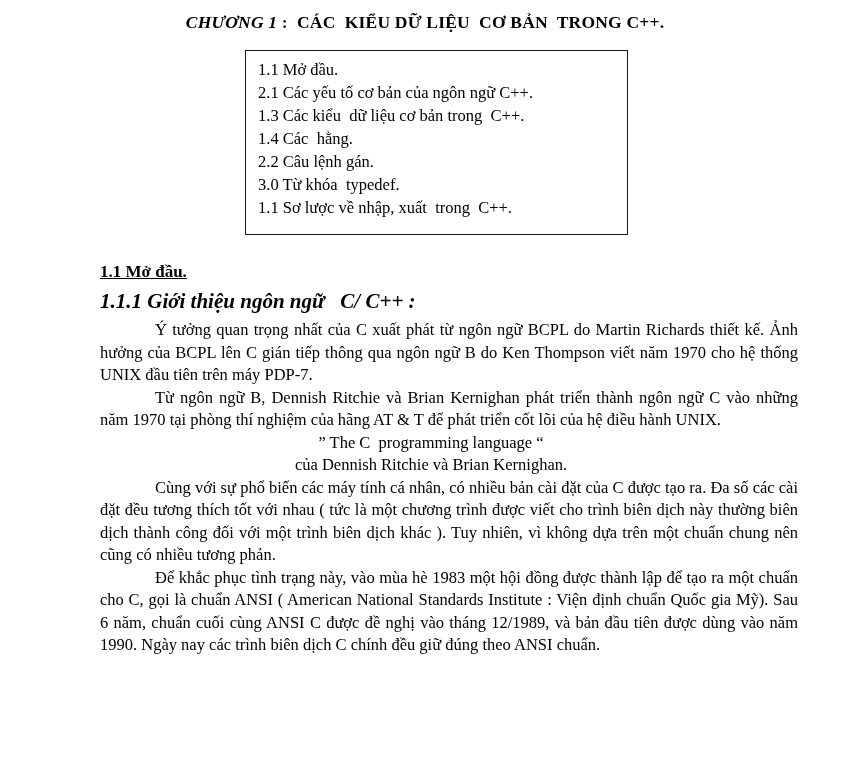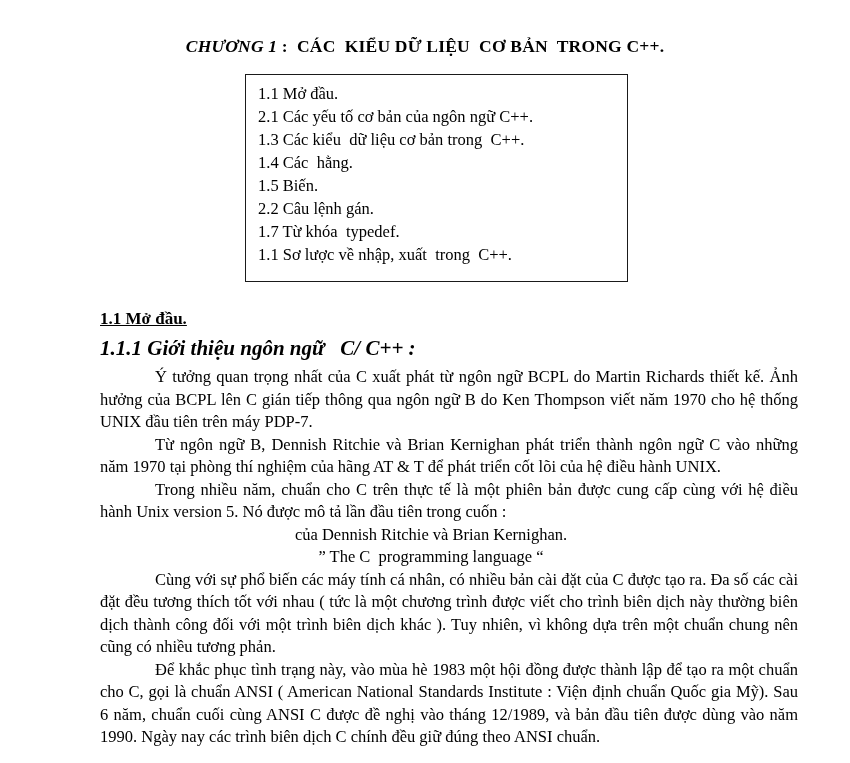--- a/index.html
+++ b/index.html
@@ -6,21 +6,21 @@
     .page {
       width: 850px;
       height: 763px;
       background: #ffffff;
       color: #000000;
       font-family: "Liberation Serif", "DejaVu Serif", serif;
       position: relative;
       overflow: hidden;
     }
     .doc-title {
-      padding-top: 36px;
+      padding-top: 12px;
       text-align: center;
       font-size: 17.5px;
       font-weight: bold;
       letter-spacing: 0.2px;
       white-space: pre-wrap;
     }
     .doc-title .it { font-style: italic; }
     .toc-box {
       box-sizing: border-box;
       margin: 17px 0 0 245px;
@@ -65,30 +65,28 @@
 
 <div class="page">
 
   <div class="doc-title"><span class="it">CHƯƠNG 1</span><span> :  CÁC  KIỂU DỮ LIỆU  CƠ BẢN  TRONG C++.</span></div>
 
   <div class="toc-box">
     <div class="toc-item">1.1 Mở đầu.</div>
     <div class="toc-item">2.1 Các yếu tố cơ bản của ngôn ngữ C++.</div>
     <div class="toc-item">1.3 Các kiểu  dữ liệu cơ bản trong  C++.</div>
     <div class="toc-item">1.4 Các  hằng.</div>
-    <div class="toc-item">1.5 Biến.</div>
     <div class="toc-item">2.2 Câu lệnh gán.</div>
-    <div class="toc-item">1.7 Từ khóa  typedef.</div>
+    <div class="toc-item">3.0 Từ khóa  typedef.</div>
     <div class="toc-item">1.1 Sơ lược về nhập, xuất  trong  C++.</div>
   </div>
 
   <div class="section-heading">1.1 Mở đầu.</div>
   <div class="subsection-heading">1.1.1 Giới thiệu ngôn ngữ   C/ C++ :</div>
 
   <p class="para first">Ý tưởng quan trọng nhất của C xuất phát từ ngôn ngữ BCPL do Martin Richards thiết kế. Ảnh hưởng của BCPL lên C gián tiếp thông qua ngôn ngữ B do Ken Thompson viết năm 1970 cho hệ thống UNIX đầu tiên trên máy PDP-7.</p>
   <p class="para">Từ ngôn ngữ B, Dennish Ritchie và Brian Kernighan phát triển thành ngôn ngữ C vào những năm 1970 tại phòng thí nghiệm của hãng AT &amp; T để phát triển cốt lõi của hệ điều hành UNIX.</p>
-  <p class="para">Trong nhiều năm, chuẩn cho C trên thực tế là một phiên bản được cung cấp cùng với hệ điều hành Unix version 5. Nó được mô tả lần đầu tiên trong cuốn :</p>
+  <div class="center-line">” The C  programming language “</div>
   <div class="center-line">của Dennish Ritchie và Brian Kernighan.</div>
-  <div class="center-line">” The C  programming language “</div>
   <p class="para">Cùng với sự phổ biến các máy tính cá nhân, có nhiều bản cài đặt của C được tạo ra. Đa số các cài đặt đều tương thích tốt với nhau ( tức là một chương trình được viết cho trình biên dịch này thường biên dịch thành công đối với một trình biên dịch khác ). Tuy nhiên, vì không dựa trên một chuẩn chung nên cũng có nhiều tương phản.</p>
   <p class="para">Để khắc phục tình trạng này, vào mùa hè 1983 một hội đồng được thành lập để tạo ra một chuẩn cho C, gọi là chuẩn ANSI ( American National Standards Institute : Viện định chuẩn Quốc gia Mỹ). Sau 6 năm, chuẩn cuối cùng ANSI C được đề nghị vào tháng 12/1989, và bản đầu tiên được dùng vào năm 1990. Ngày nay các trình biên dịch C chính đều giữ đúng theo ANSI chuẩn.</p>
 
 </div>
 
 </body></html>

